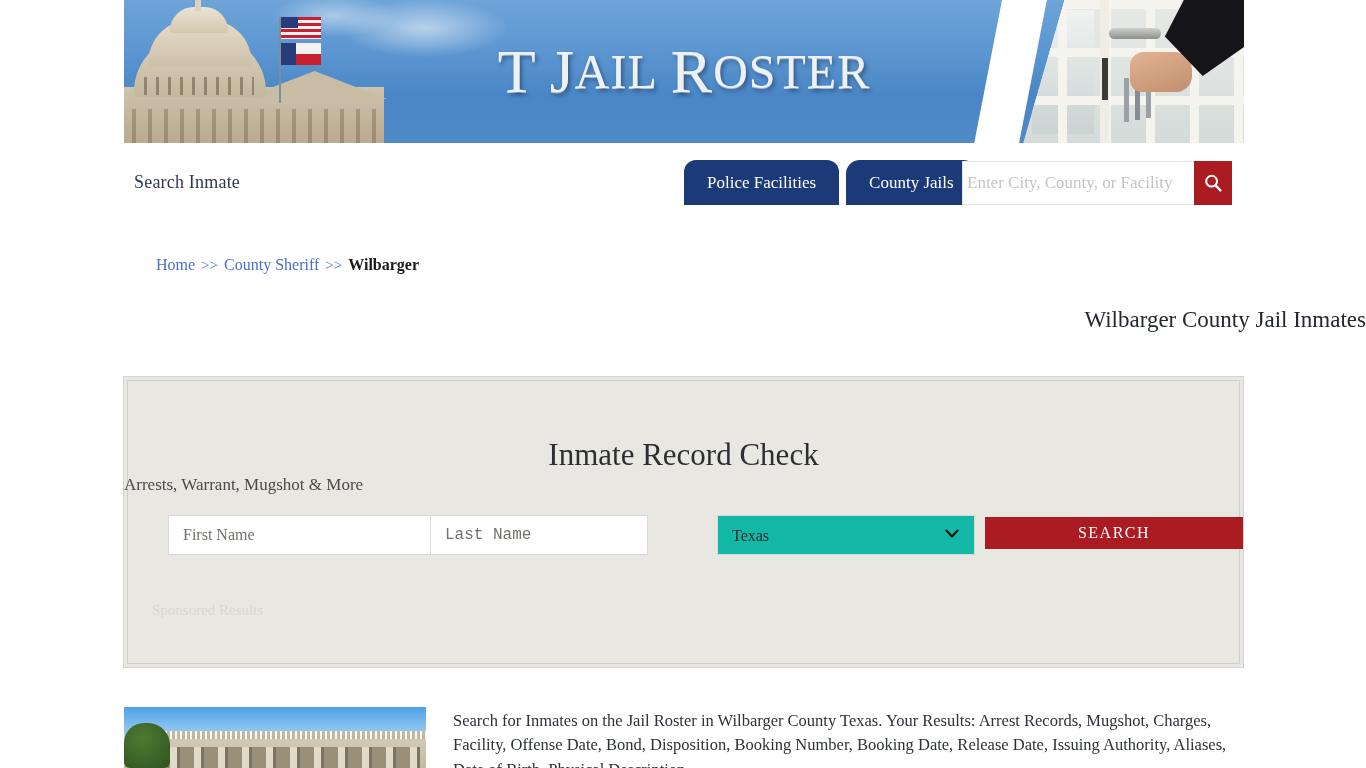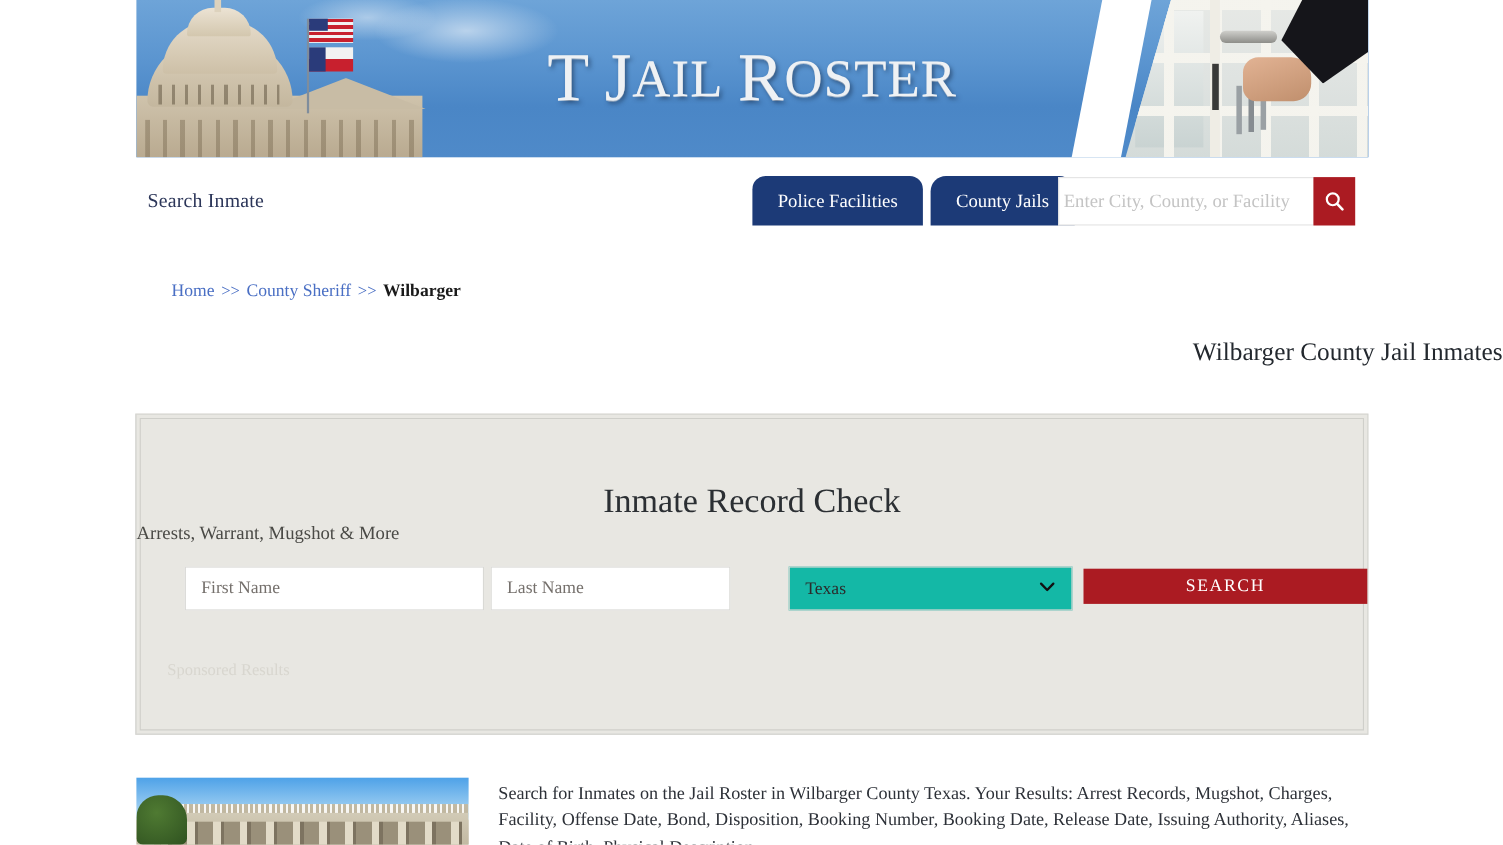--- a/index.html
+++ b/index.html
@@ -195,21 +195,21 @@
   .form-row { position:absolute; left:28px; top:138px; width:1065px; height:40px; }
   .fld {
     position:absolute; top:0; height:40px;
     border:1px solid #d9d9d5; background:#fff;
     padding: 0 14px; font-size:16px; color:#3b3b3b;
     font-family: "Liberation Serif", "DejaVu Serif", serif;
     outline:none;
   }
   .fld::placeholder { color:#75706c; }
   #first-name { left:16px; width:272px; }
-  #last-name { left:294px; width:218px; }
+  #last-name { left:278px; width:218px;font-family:Liberation Mono, monospace; }
   .state-sel {
     position:absolute; left:565px; top:0; width:258px; height:40px;
     border:1px solid #d9d9d5; background:#14b8a6;
     padding: 0 14px; font-size:16px; color:#2b2b2b;
     font-family: "Liberation Serif", "DejaVu Serif", serif;
     appearance:none; -webkit-appearance:none; outline:none; cursor:pointer;
   }
   .sel-chevron {
     position:absolute; left:1px; top:0; width:258px; height:40px;
     pointer-events:none;

